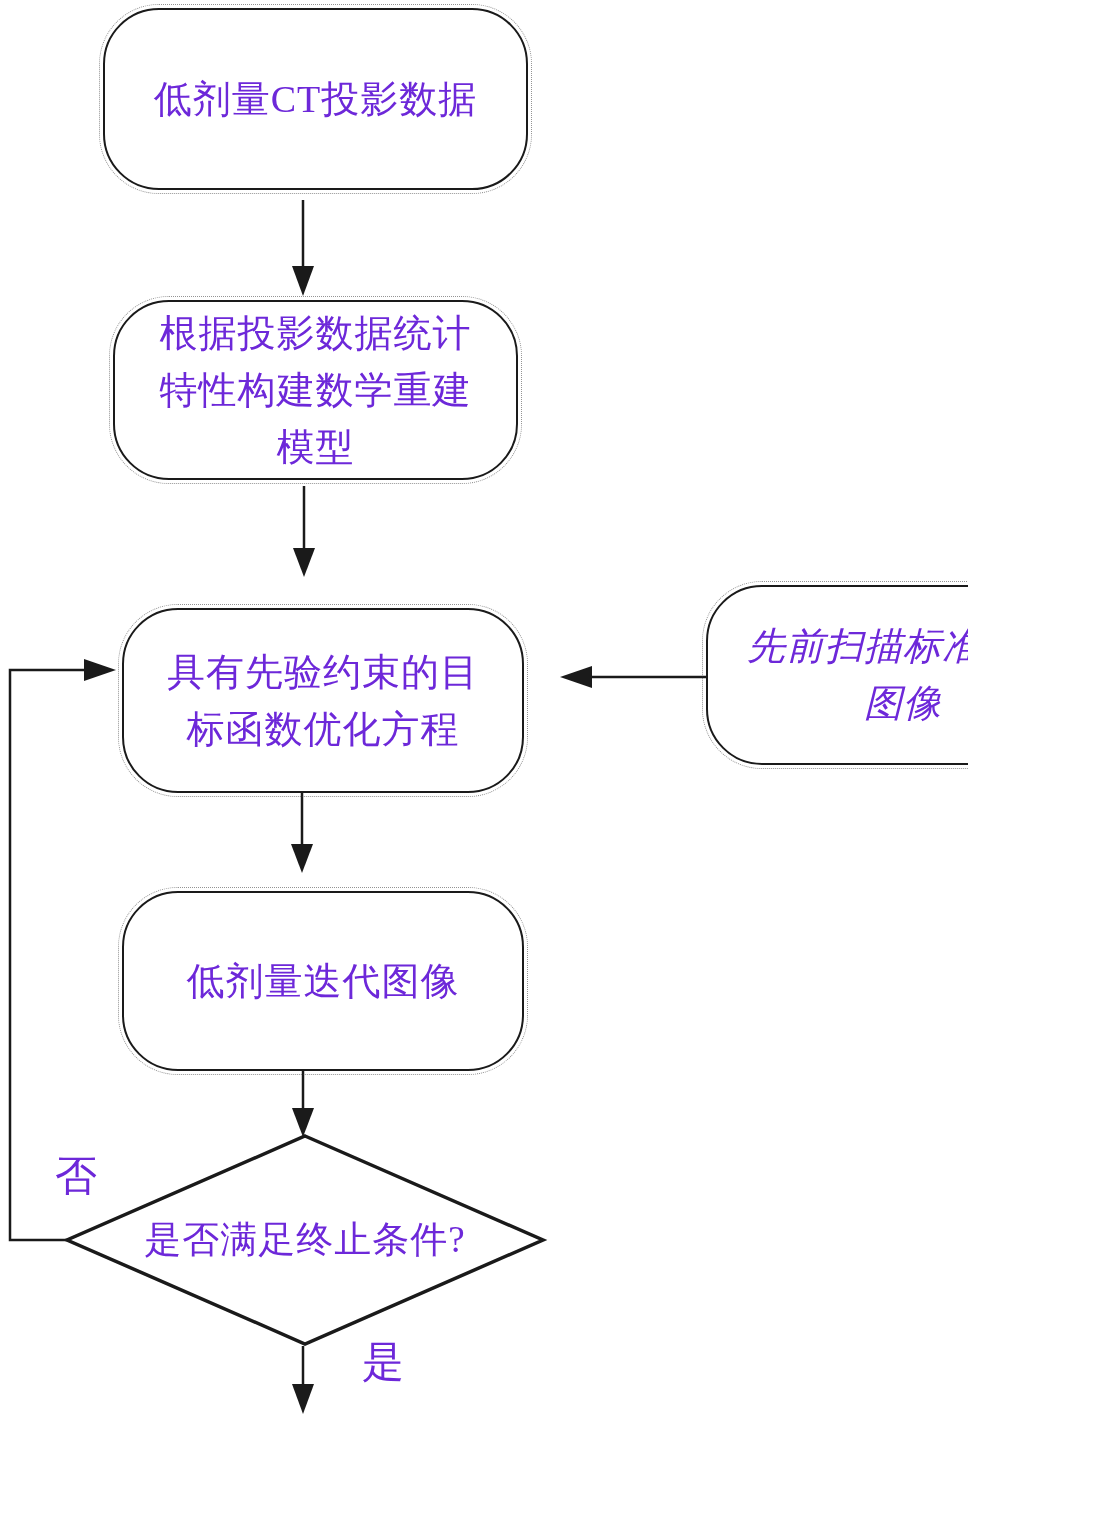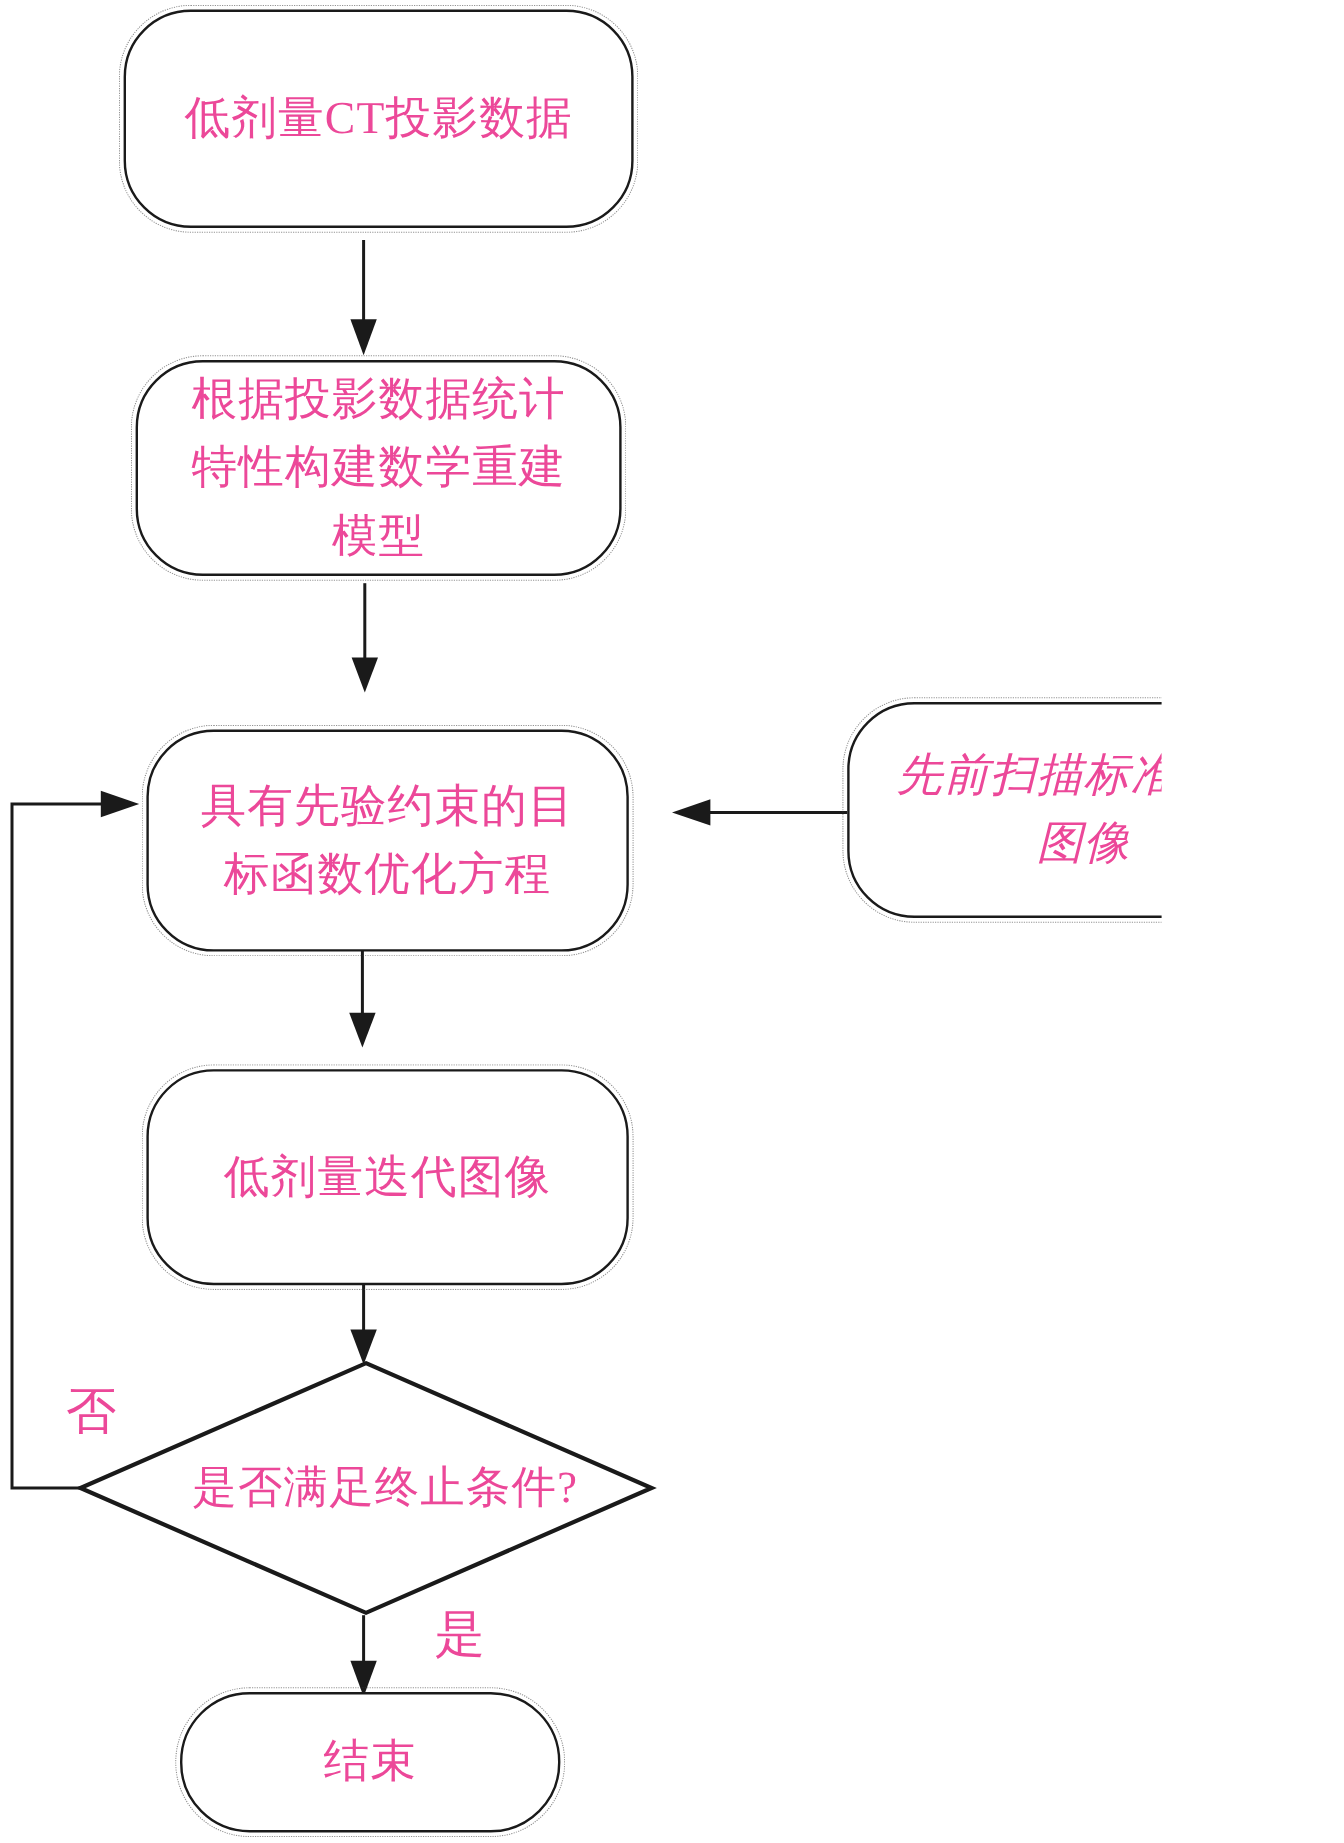--- a/index.html
+++ b/index.html
@@ -6,21 +6,21 @@
     margin: 0;
     padding: 0;
     background: #ffffff;
   }
   #canvas {
     position: relative;
     width: 968px;
     height: 1536px;
     background: #ffffff;
     font-family: "Liberation Serif", "DejaVu Serif", serif;
-    color: #ec4899;
+    color: #6d28d9;
     overflow: hidden;
   }
   #connectors {
     position: absolute;
     left: 0; top: 0;
     width: 1120px;
     height: 1536px;
   }
   .node {
     position: absolute;
@@ -40,21 +40,21 @@
     padding: 8px 26px;
   }
   #node-projection   { left: 103px; top:   8px; width: 425px; height: 182px; }
   #node-model        { left: 113px; top: 300px; width: 405px; height: 180px; }
   #node-objective    { left: 122px; top: 580px; width: 402px; height: 185px; margin-top: 28px; }
   #node-prior        { left: 706px; top: 585px; width: 394px; height: 180px; font-style: italic; }
   #node-iterative    { left: 122px; top: 876px; width: 402px; height: 180px; margin-top: 15px; }
   #node-end          { left: 150px; top: 1410px; width: 317px; height: 117px; border-radius: 58px; }
   .decision-label {
     position: absolute;
-    left: 111px; top: 1136px;
+    left: 95px; top: 1136px;
     width: 420px; height: 208px;
     display: flex;
     align-items: center;
     justify-content: center;
     text-align: center;
     font-size: 37px;
     letter-spacing: 1px;
     background: transparent;
   }
   .edge-label {
@@ -131,17 +131,14 @@
   </div>
 
   <div class="decision-label">
     <span>是否满足终止条件?</span>
   </div>
 
   <div class="edge-label" id="label-no">否</div>
 
   <div class="edge-label" id="label-yes">是</div>
 
-  <div class="node" id="node-end">
-    <span>结束</span>
-  </div>
 
 </div>
 
 </body></html>

